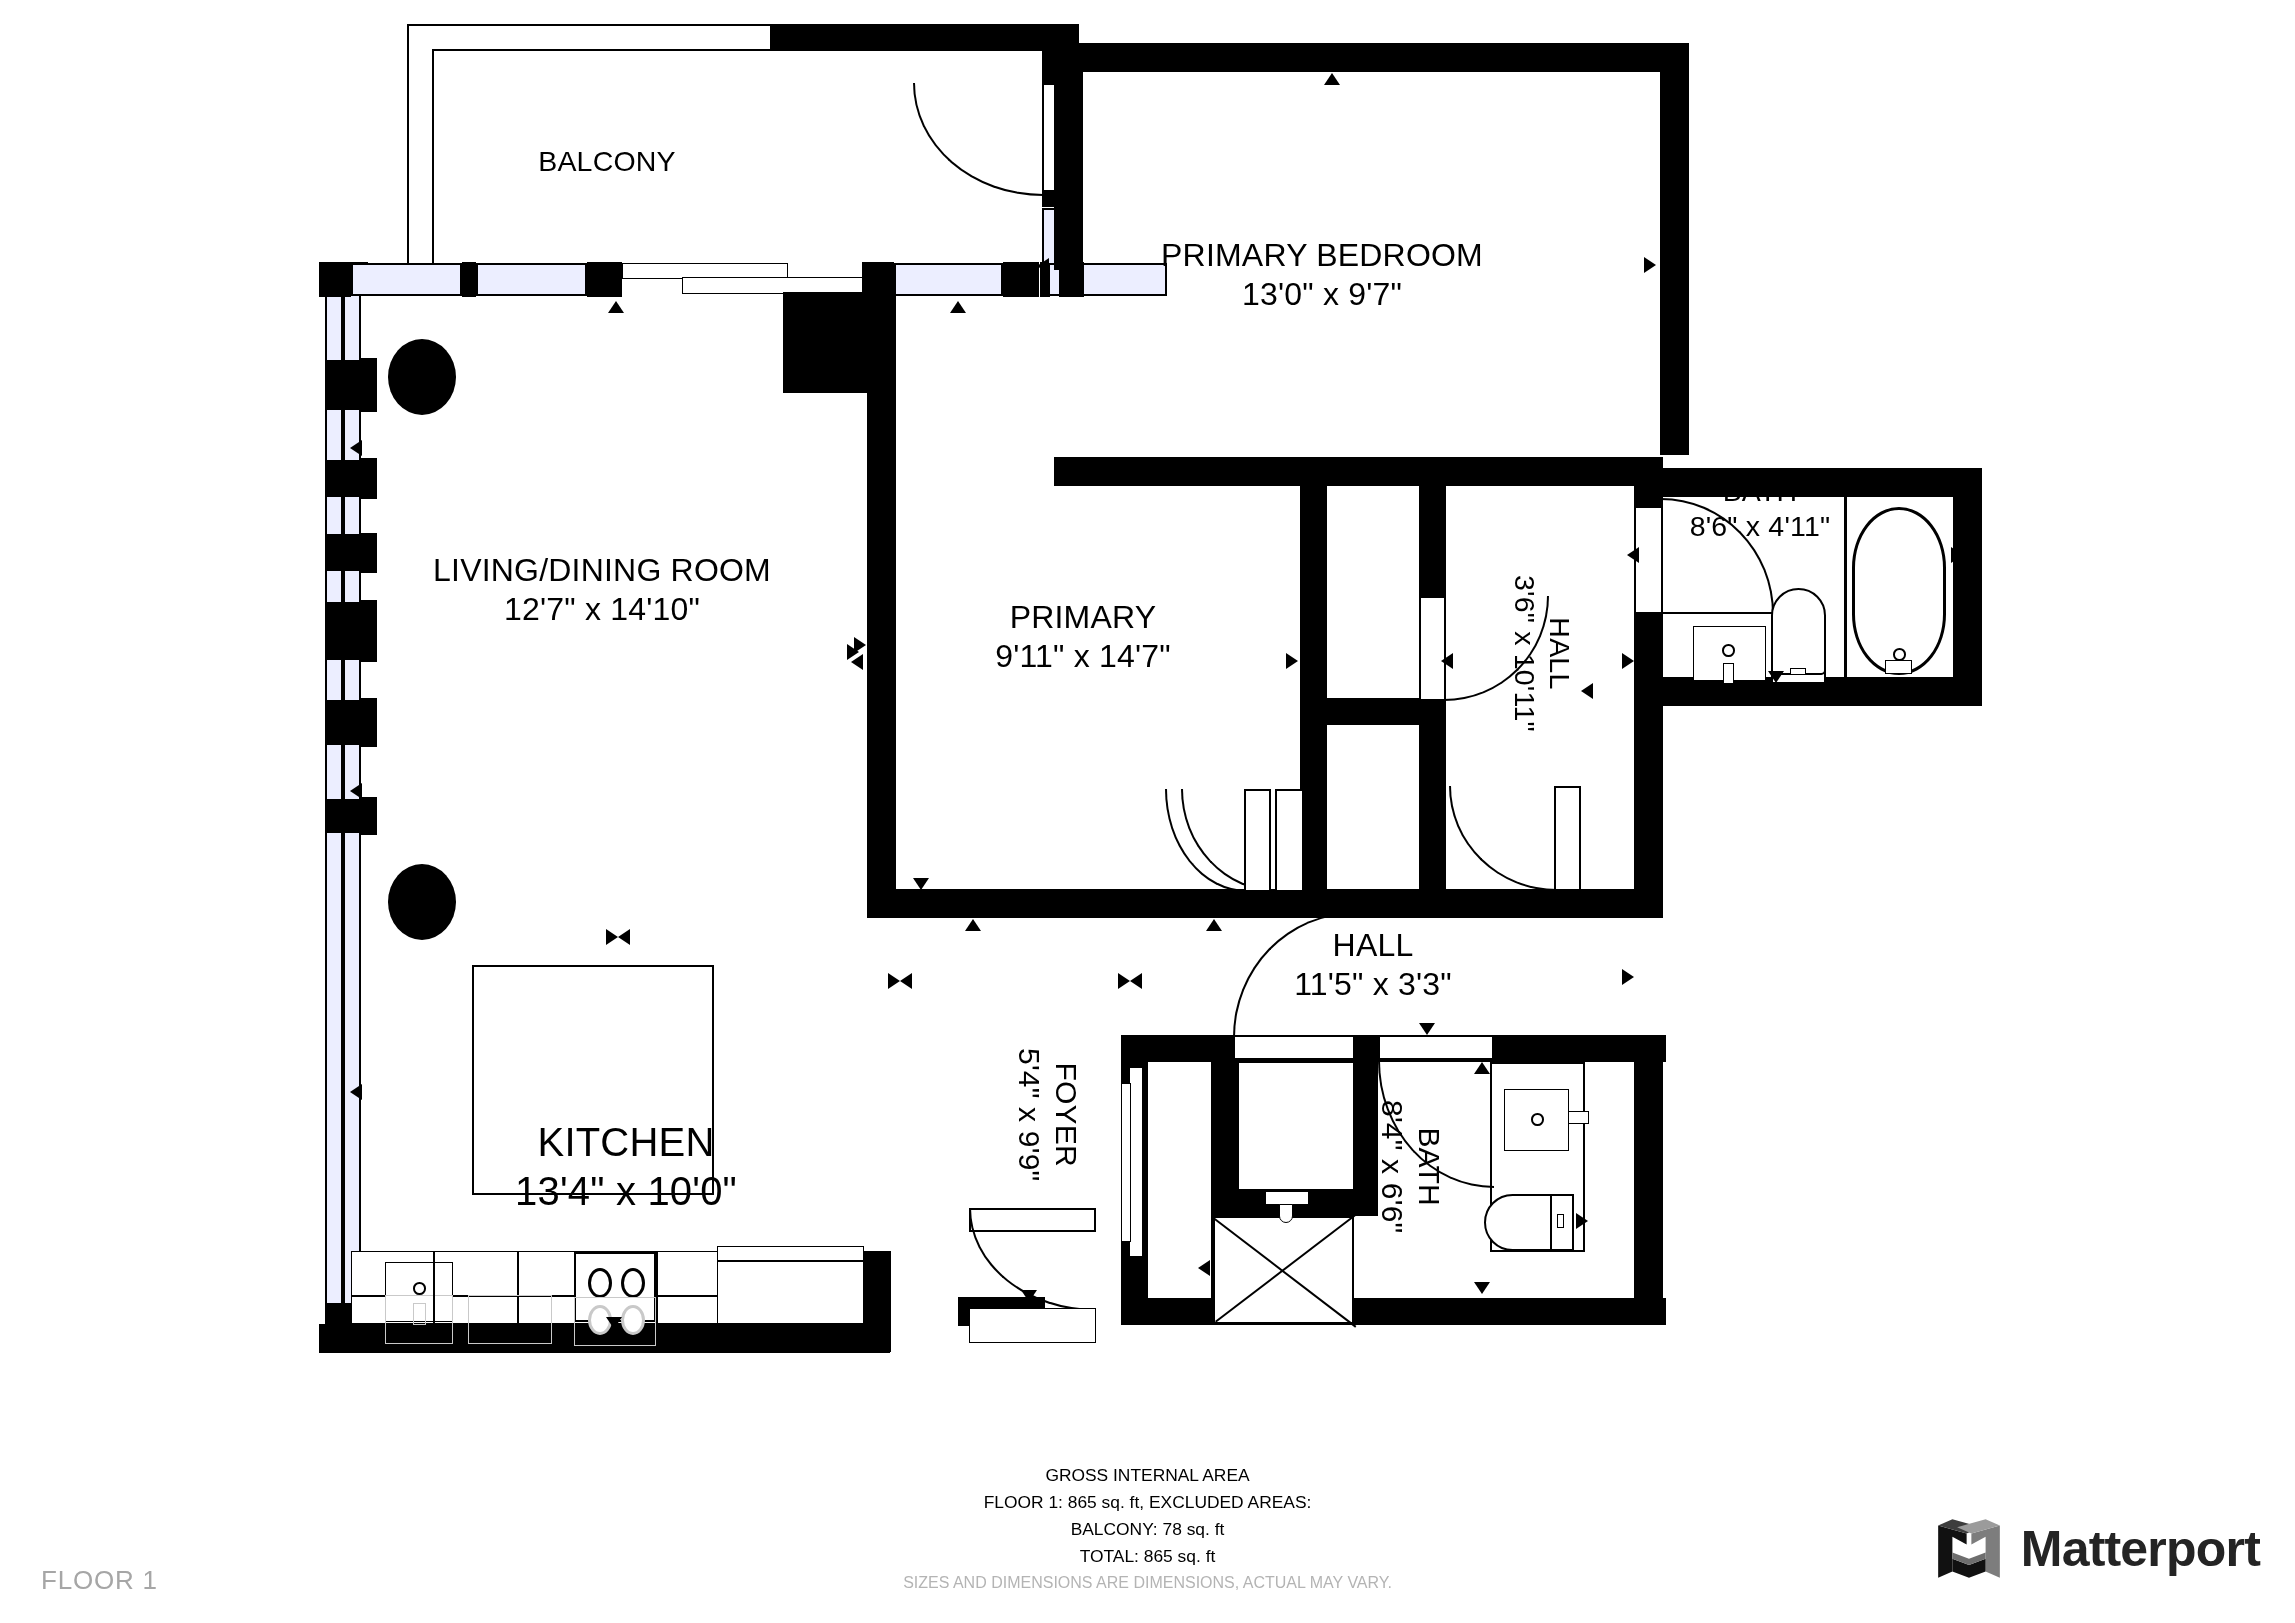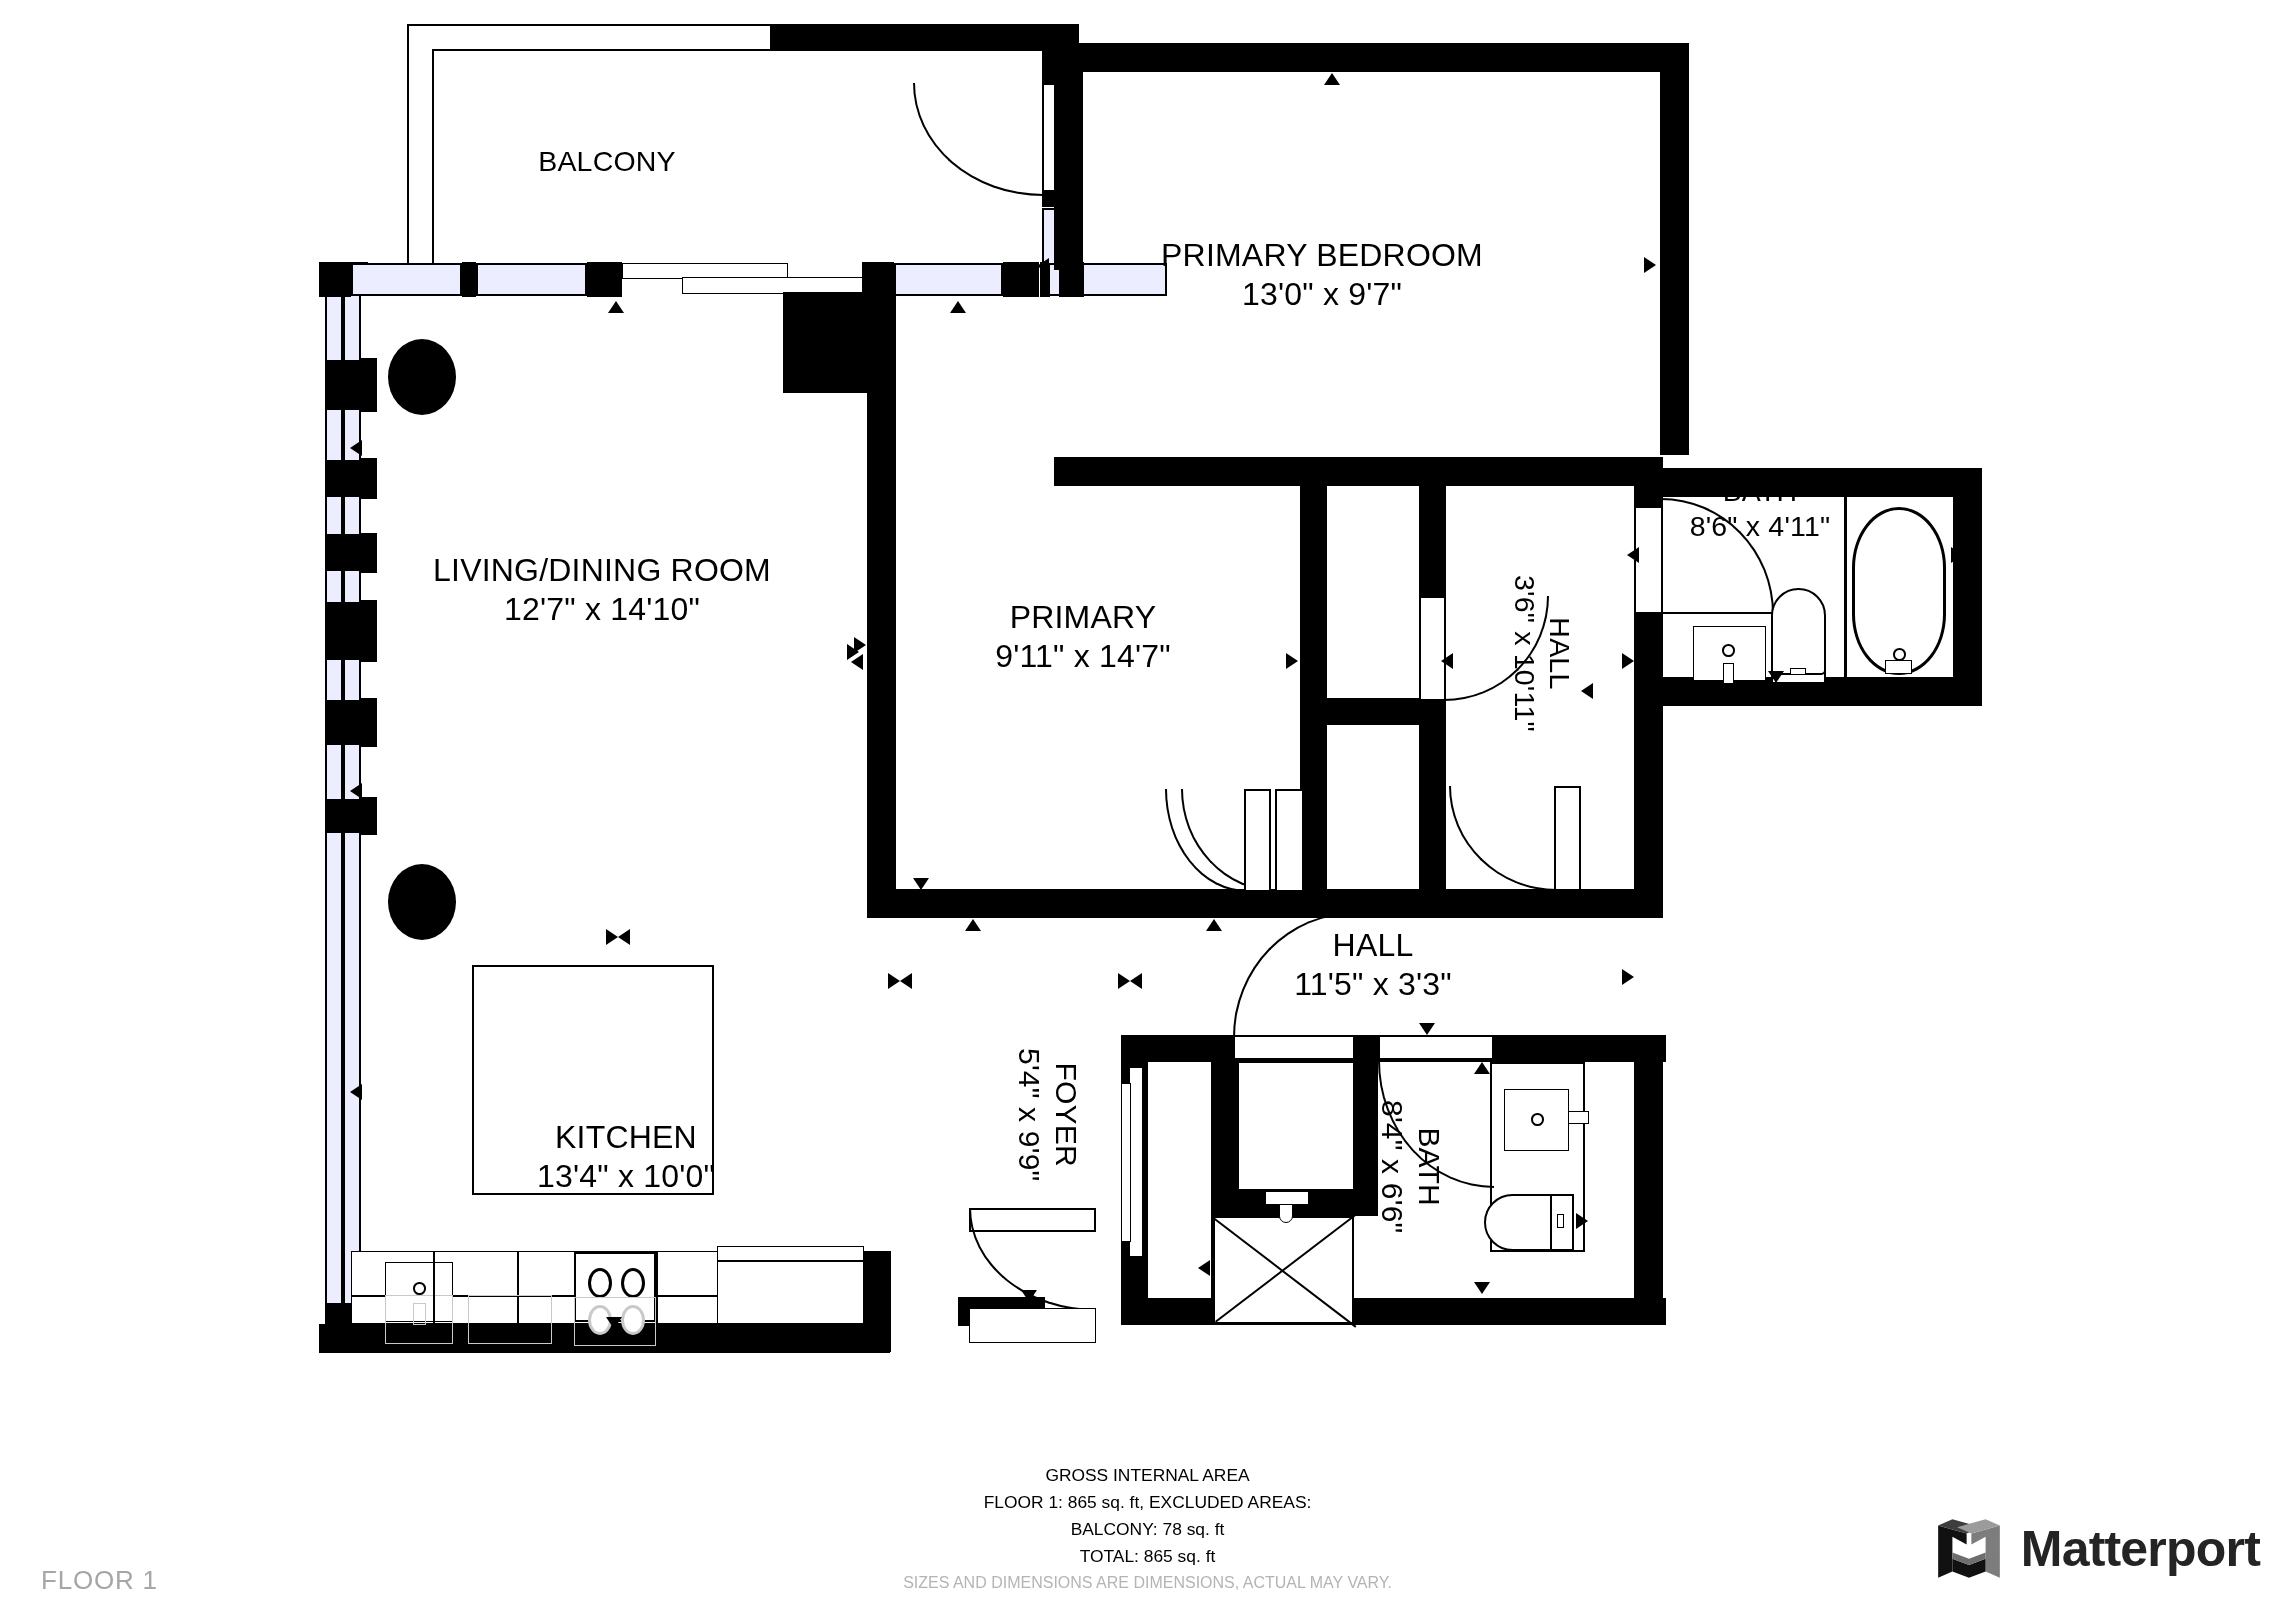--- a/index.html
+++ b/index.html
@@ -290,21 +290,21 @@
   <div class="lbl rot90" style="left:1577px;top:575px;transform:rotate(90deg);font-size:28.5px;">
     <span class="nm">HALL</span>
     <span class="dm">3'6" x 10'11"</span>
   </div>
 
   <div class="lbl" style="left:1373px;top:926px;transform:translateX(-50%);font-size:32px;">
     <span class="nm">HALL</span>
     <span class="dm">11'5" x 3'3"</span>
   </div>
 
-  <div class="lbl" style="left:626px;top:1118px;transform:translateX(-50%);font-size:32px;">
+  <div class="lbl" style="left:626px;top:1118px;transform:translateX(-50%);font-size:40px;">
     <span class="nm">KITCHEN</span>
     <span class="dm">13'4" x 10'0"</span>
   </div>
 
   <div class="lbl rot90" style="left:1084px;top:1048px;transform:rotate(90deg);font-size:30px;">
     <span class="nm">FOYER</span>
     <span class="dm">5'4" x 9'9"</span>
   </div>
 
   <div class="lbl rot90" style="left:1447px;top:1100px;transform:rotate(90deg);font-size:30px;">

